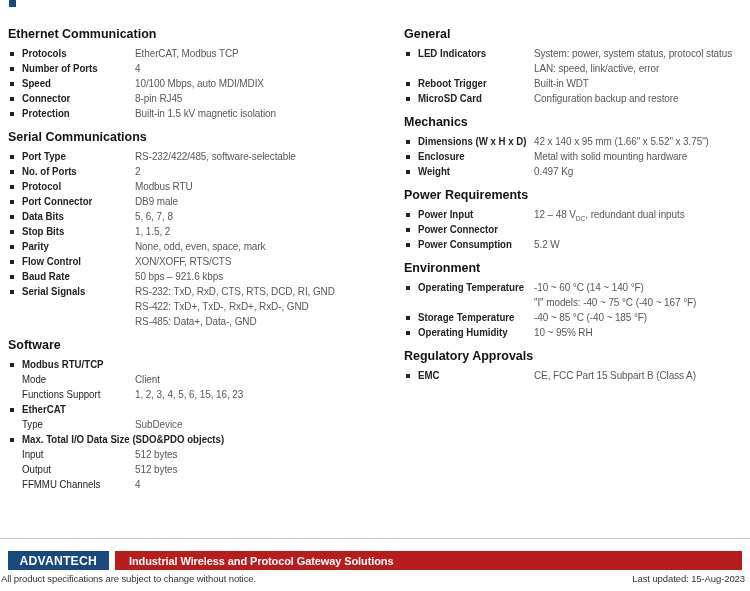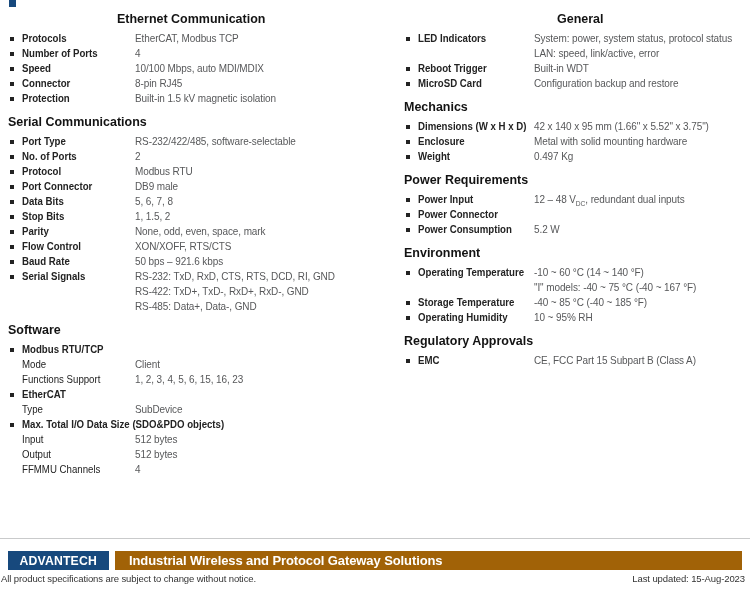--- a/index.html
+++ b/index.html
@@ -13,21 +13,21 @@
 
   .col{position:absolute;top:12px;}
   .col-left{left:8px;width:372px;}
   .col-right{left:404px;width:354px;}
 
   .sec-title{
     font-size:13px;font-weight:bold;color:#131313;
     margin:9px 0 5px 0;line-height:14px;white-space:nowrap;
   }
   .sec-title .cond{display:inline-block;transform:scaleX(0.96);transform-origin:0 50%;}
-  .section:first-child .sec-title{margin-top:0;text-align:center;}
+  .section:first-child .sec-title{margin-top:15px;}
 
   .row{
     display:grid;grid-template-columns:14px 113px 1fr;
     font-size:10.5px;line-height:15px;
   }
   .col-right .row{grid-template-columns:14px 116px 1fr;}
   .row.full{grid-template-columns:14px 1fr;}
 
   .bcell{position:relative;}
   .bcell.on::before{
@@ -45,23 +45,23 @@
   .footer-rule{position:absolute;left:0;top:538px;width:750px;height:1px;background:#c9cacb;}
   .brandbar{position:absolute;left:8px;top:551px;width:734px;height:19px;display:flex;}
   .logo{
     width:101px;background:#17497d;color:#ffffff;
     display:flex;align-items:center;justify-content:center;
     font-weight:bold;font-size:13px;letter-spacing:0.2px;
   }
   .logo .cond{display:inline-block;transform:scaleX(0.94);transform-origin:50% 50%;}
   .gap{width:6px;background:#ffffff;}
   .banner{
-    flex:1;background:#a16207;color:#ffffff;
+    flex:1;background:#b91c1c;color:#ffffff;
     display:flex;align-items:center;padding-left:14px;
-    font-weight:bold;font-size:13px;letter-spacing:-0.1px;
+    font-weight:bold;font-size:11px;letter-spacing:-0.1px;
   }
   .legal{
     position:absolute;left:1px;top:573px;width:744px;
     display:flex;justify-content:space-between;
     font-size:9.5px;color:#333333;letter-spacing:-0.1px;
   }
 </style>
 </head>
 <body>
 

